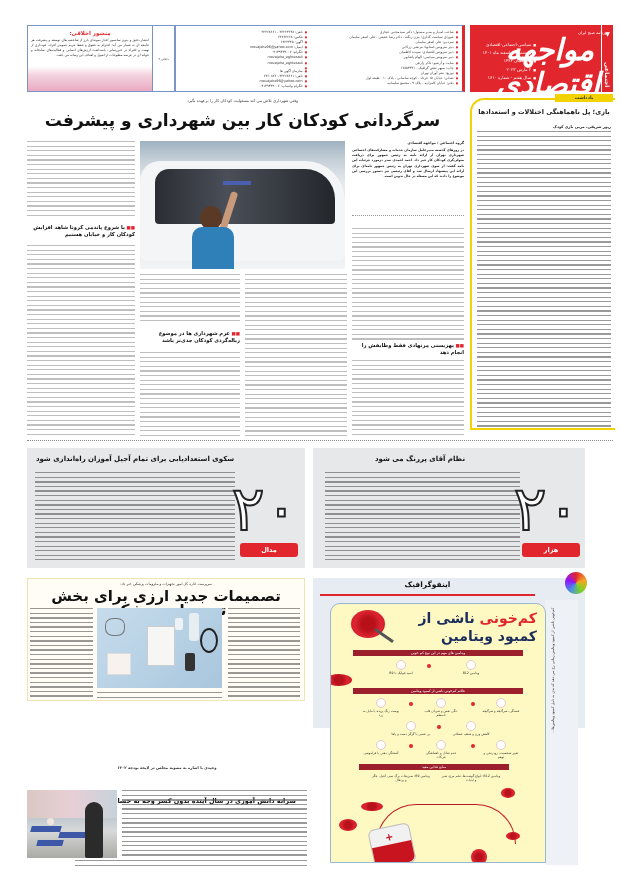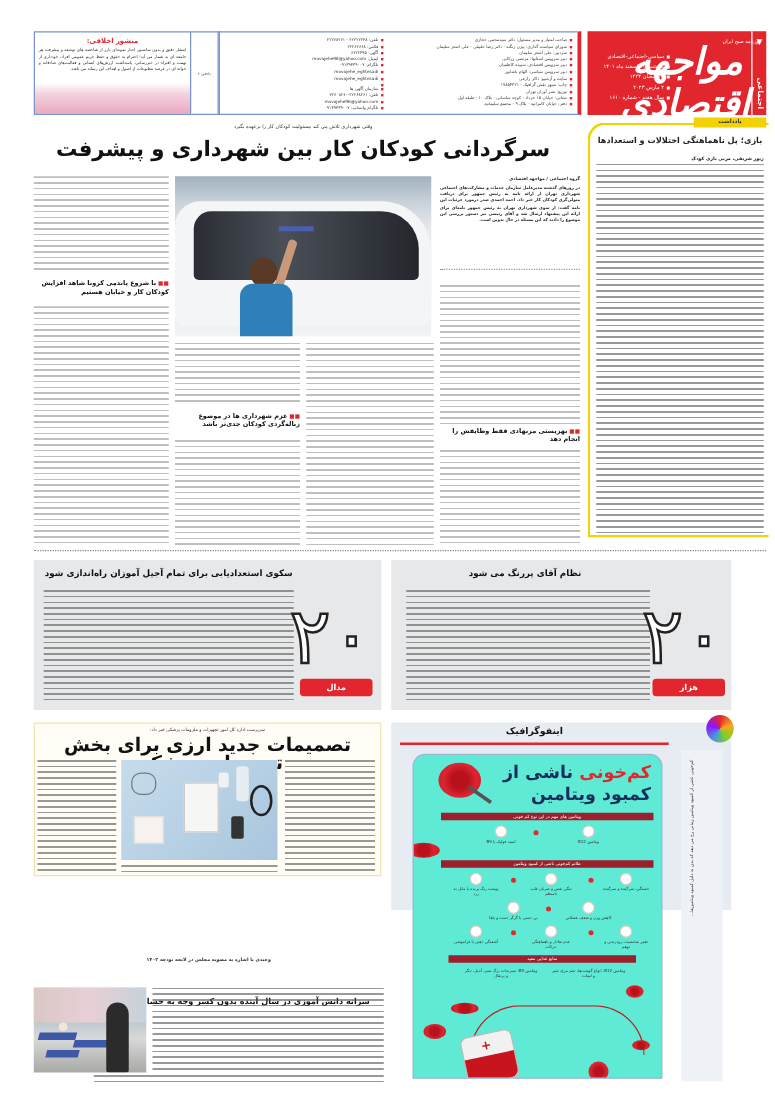--- a/index.html
+++ b/index.html
@@ -58,21 +58,21 @@
   .stat-pill { background:#e1262d; color:#fff; font-weight:bold; font-size: 6.5px; text-align:center; border-radius: 3px; height: 14px; line-height: 14px; }
 
   
   #medical { left: 27px; top: 578px; width: 278px; height: 123px; border: 1px solid #f3e3b0; background:#fffdf5; }
   #med-photo { left: 97px; top: 608px; width: 125px; height: 80px; background: linear-gradient(135deg, #c6dcec, #a9c6dd); overflow:hidden; }
 
   
   #info-wrap { left: 313px; top: 578px; width: 272px; height: 150px; background:#e7ecf3; }
   #info-title { left: 320px; top: 580px; width: 215px; font-size: 7.5px; font-weight:bold; text-align:center; color:#111; }
   #info-rule { left: 320px; top: 594px; width: 215px; height: 1.5px; background:#e1262d; }
-  #info-card { left: 330px; top: 603px; width: 200px; height: 260px; background: #5eead4; border: 1px solid #9ab6d0; border-radius: 10px 10px 0 0; overflow:hidden; }
+  #info-card { left: 330px; top: 603px; width: 216px; height: 260px; background: #fef9c3; border: 1px solid #9ab6d0; border-radius: 10px 10px 0 0; overflow:hidden; }
   #info-side { left: 545px; top: 600px; width: 33px; height: 265px; background:#eef2f7; }
   .ig-head { font-weight: 900; font-size: 14px; text-align:right; color:#1b2d5a; line-height: 17px; }
   .ig-band { background:#9c1f2e; color:#fff; font-size: 3.5px; text-align:center; height: 6px; line-height: 6px; }
   .ig-item { position:absolute; text-align:center; font-size: 3.2px; line-height: 4px; color:#333; width: 40px; }
   .ig-item .ico { width: 10px; height: 10px; border-radius: 50%; background:#fff; margin: 0 auto 1px; border: 1px solid #e4c9c9; }
   .ig-dot { position:absolute; width: 4px; height: 4px; border-radius: 50%; background:#e1262d; }
   .rbc { position:absolute; border-radius: 50%; background: radial-gradient(circle at 50% 50%, #b8111c 0 30%, #dd2531 60%, #c8141f 100%); }
   #school-photo { left: 27px; top: 790px; width: 90px; height: 68px; background: linear-gradient(180deg,#c9cfd3 0%, #b9c4cc 35%, #d7d9d9 60%, #a9a9a5 100%); overflow:hidden; }
 </style>
 </head>

